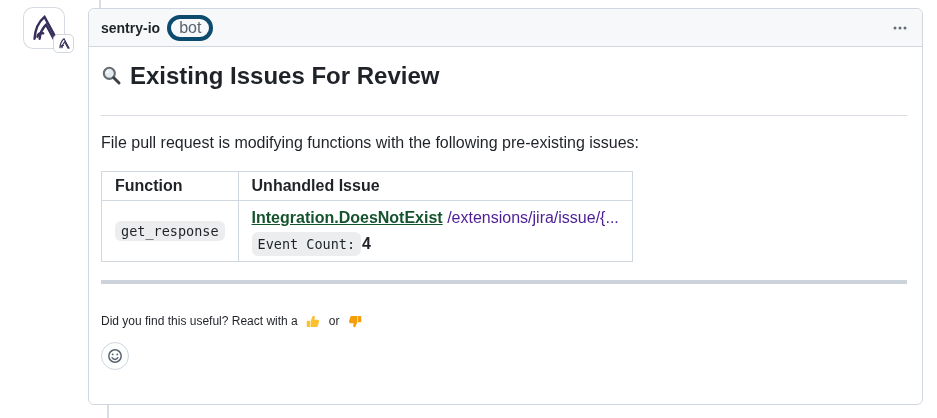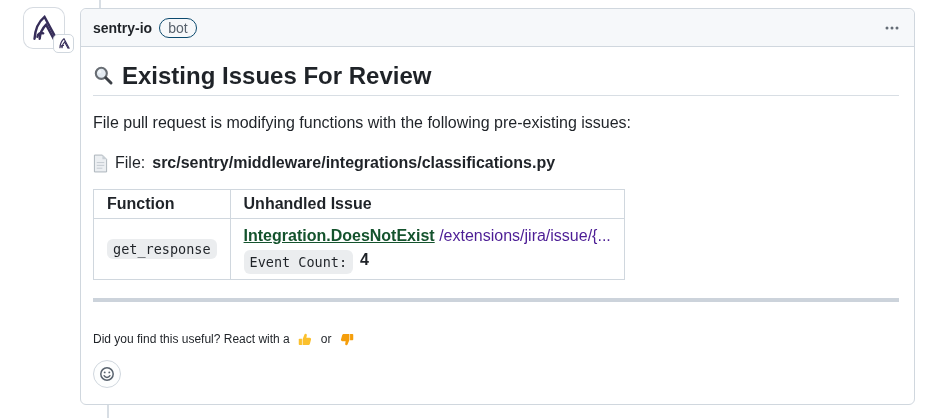--- a/index.html
+++ b/index.html
@@ -22,21 +22,21 @@
   .avatar > svg { width:29px; height:27px; }
   .avatar-badge {
     position:absolute; right:-10px; bottom:-5px; width:21px; height:19px;
     background:#fff; border:1px solid #d0d7de; border-radius:5px;
     display:flex; align-items:center; justify-content:center;
   }
   .avatar-badge svg { width:12px; height:11px; }
 
   
   .comment {
-    position:absolute; left:80px; top:8px; width:835px; height:397px;
+    position:absolute; left:88px; top:8px; width:835px; height:397px;
     background:#fff; border:1px solid #d0d7de; border-radius:6px; overflow:hidden;
   }
   .comment-header {
     position:relative; height:38px; background:#f6f8fa;
     border-bottom:1px solid #d0d7de; border-radius:6px 6px 0 0;
     display:flex; align-items:center; gap:7px; padding:0 12px;
     font-size:14px; color:#59636e;
   }
   .caret { position:absolute; left:-9px; top:11px; width:9px; height:16px; }
   .caret::before {
@@ -44,33 +44,33 @@
     border-style:solid; border-width:8px 9px 8px 0;
     border-color:transparent #cfd6dd transparent transparent;
   }
   .caret::after {
     content:""; position:absolute; left:2px; top:0;
     border-style:solid; border-width:8px 9px 8px 0;
     border-color:transparent #f6f8fa transparent transparent;
   }
   .author { font-weight:700; color:#1f2328; text-decoration:none; cursor:pointer; }
   .bot-pill {
-    font-size:14px; line-height:16px; padding:1px 8px; color:#59636e;
-    border:1px solid #0c4a6e; border-radius:2em; background:transparent;
+    font-size:16px; line-height:16px; padding:1px 8px; color:#59636e;
+    border:4px solid #0c4a6e; border-radius:2em; background:transparent;
   }
   .kebab {
     margin-left:auto; background:none; border:0; padding:4px 2px; cursor:pointer;
     display:flex; align-items:center;
   }
 
   
   .comment-body { padding:14px 15px 0 12px; font-size:16px; }
   .title {
     display:flex; align-items:center; gap:8px; margin:0;
-    padding-bottom:5px; border-bottom:1px solid #d8dee4;
+    padding-bottom:25px; border-bottom:1px solid #d8dee4;
     font-size:24px; font-weight:700; color:#1f2328; line-height:29px;
   }
   .title svg { width:21px; height:21px; }
   .intro { margin:15px 0 16px; line-height:24px; }
   .file-line { margin:16px 0 14px; line-height:24px; display:flex; align-items:center; gap:7px; }
   .file-line .label { }
   .file-line strong { font-weight:700; }
   .page-icon svg { width:15px; height:19px; display:block; }
 
   table { border-collapse:collapse; font-size:16px;border-radius:32px; }
@@ -80,21 +80,21 @@
   col.c-issue { width:352px; }
   .code-chip {
     font-family:"DejaVu Sans Mono","Liberation Mono",monospace;
     font-size:13.5px; background:rgba(175,184,193,0.25);
     border-radius:6px; padding:2px 6px; white-space:nowrap;
   }
   .code-chip.fn { font-weight:400; }
   .issue-line { line-height:24px; white-space:nowrap; }
   .issue-link { color:#14532d; font-weight:700; text-decoration:underline; cursor:pointer; }
   .issue-suffix { color:#4c1d95; }
-  .event-count-line { margin-top:2px; display:flex; align-items:flex-start; gap:7px; line-height:20px; }
+  .event-count-line { margin-top:2px; display:flex; align-items:center; gap:1px; line-height:20px; }
   .event-count-line strong { font-weight:700; font-size:16px; }
 
   .hr { margin-top:18px; height:4px; background:#ccd3db; border:0; width:100%; }
 
   .footer-text {
     margin:30px 0 0; font-size:12px; color:#1f2328;
     display:flex; align-items:flex-start; gap:8px; line-height:15px;
   }
   .thumb svg { width:15px; height:15px; display:block; }
 
@@ -151,33 +151,20 @@
       <svg viewBox="0 0 24 24">
         <circle cx="9.5" cy="9.5" r="6.3" fill="#e3eaf1" stroke="#686d73" stroke-width="2.4"></circle>
         <circle cx="7.6" cy="7.6" r="2" fill="#f4f8fb" opacity="0.9"></circle>
         <line x1="14.6" y1="14.6" x2="20.6" y2="20.6" stroke="#3c4046" stroke-width="3.4" stroke-linecap="round"></line>
       </svg>
       <span>Existing Issues For Review</span>
     </h2>
 
     <p class="intro">File pull request is modifying functions with the following pre-existing issues:</p>
 
-    <p class="file-line">
-      <span class="page-icon">
-        <svg viewBox="0 0 16 20">
-          <path d="M1.5 1 H10 L14.5 5.5 V19 H1.5 Z" fill="#eceff2" stroke="#a9b1b9" stroke-width="1"></path>
-          <path d="M10 1 L14.5 5.5 H10 Z" fill="#c9d0d6"></path>
-          <line x1="4" y1="9" x2="12" y2="9" stroke="#c3cad0" stroke-width="1"></line>
-          <line x1="4" y1="12" x2="12" y2="12" stroke="#c3cad0" stroke-width="1"></line>
-          <line x1="4" y1="15" x2="10" y2="15" stroke="#c3cad0" stroke-width="1"></line>
-        </svg>
-      </span>
-      <span class="label">File:</span>
-      <strong>src/sentry/middleware/integrations/classifications.py</strong>
-    </p>
 
     <table>
       <colgroup>
           <col class="c-function">
           <col class="c-issue">
         </colgroup>
       <thead>
         <tr>
           <th>Function</th>
           <th>Unhandled Issue</th>

